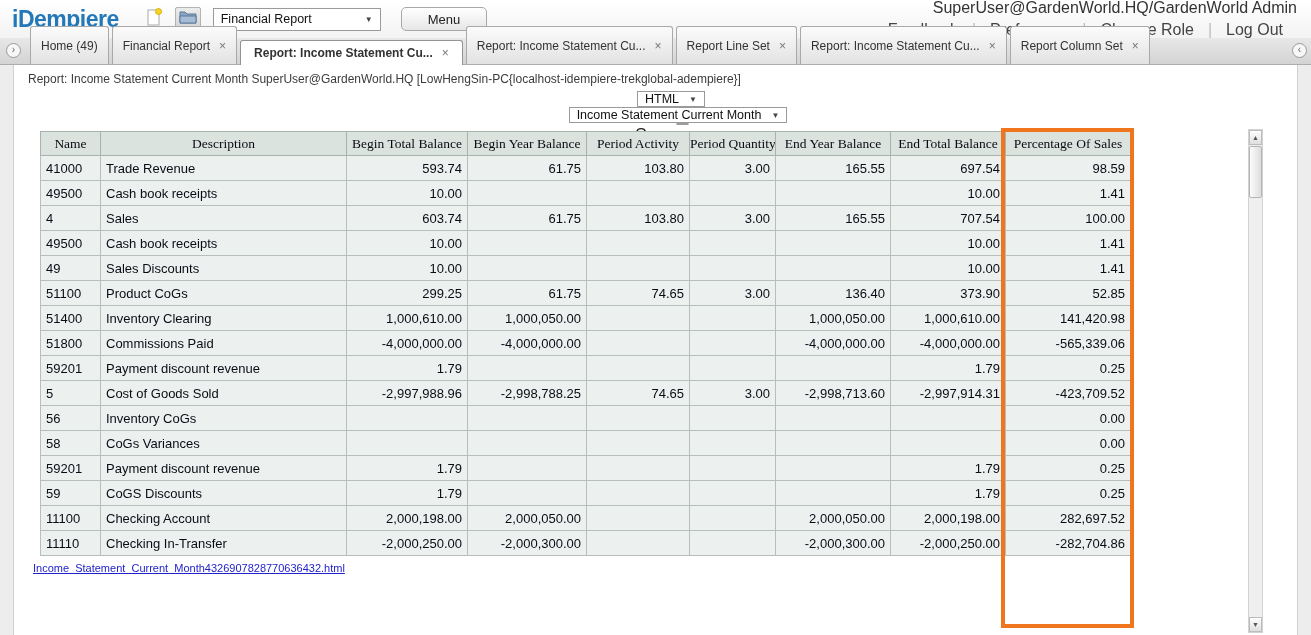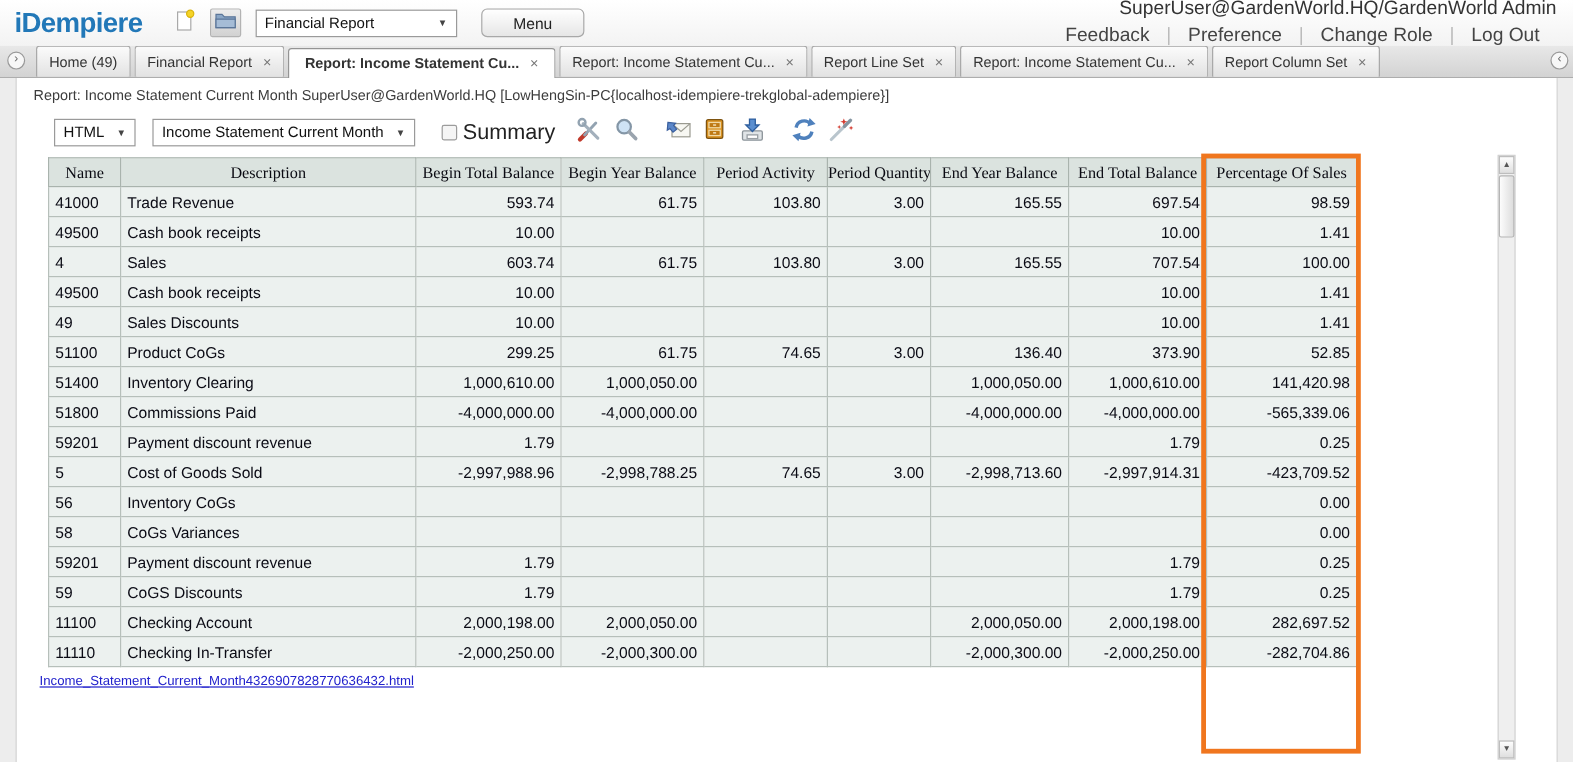--- a/index.html
+++ b/index.html
@@ -26,38 +26,38 @@
   .link-row .sep { color:#bbb; }
 
   
   .tabbar { height:27px; background:linear-gradient(#e8e8e8,#d3d3d3); border-bottom:1px solid #adadad;
     position:relative; padding-left:30px; padding-right:20px; }
   .circle-btn { width:15px; height:15px; border-radius:50%; border:1px solid #999; background:#f7f7f7;
     color:#666; font-size:10px; line-height:12px; text-align:center; position:absolute; top:5px; }
   .west-toggle { left:6px; }
   .east-toggle { right:4px; }
   .tab-strip { display:flex; align-items:flex-end; gap:3px; height:100%; }
-  .tab { height:26px; padding:0 10px; display:flex; align-items:center; gap:9px; font-size:12px; color:#333;
+  .tab { height:38px; padding:0 10px; display:flex; align-items:center; gap:9px; font-size:12px; color:#333;
     background:linear-gradient(#fbfbfb,#e2e2e2); border:1px solid #a9a9a9; border-bottom:none;
     border-radius:3px 3px 0 0; white-space:nowrap; }
   .tab.active { height:25px; background:#fff; font-weight:bold; margin-bottom:-1px; z-index:2;
     border-color:#949494; padding:0 13px; }
   .tab .close { color:#777; font-size:12px; font-weight:normal; }
 
   
   .content-row { display:flex; height:570px; }
   .side-strip { width:14px; background:#ededed; }
   .west-strip { border-right:1px solid #cfcfcf; }
   .east-strip { border-left:1px solid #cfcfcf; }
   .main { flex:1; position:relative; background:#fff; }
 
   .report-title { height:26px; line-height:28px; padding-left:14px; font-size:12px; color:#3c3c3c;
     white-space:nowrap; overflow:hidden; }
 
-  .toolbar { height:38px; display:flex; align-items:center; padding-left:31px; }
+  .toolbar { height:38px; display:flex; align-items:center; padding-left:31px;flex-direction:column; }
   .fmt-combo { min-width:56px; }
   .rep-combo { margin-left:14px; min-width:218px; }
   .chk { width:13px; height:13px; border:1px solid #9c9c9c; background:#f5f5f5; margin-left:22px; border-radius:2px; }
   .summary-label { font-size:18px; color:#222; margin-left:5px; }
   .tool-icons { display:flex; align-items:center; gap:7px; margin-left:16px; }
   .ticon { width:24px; height:24px; display:flex; align-items:center; justify-content:center; }
   .ticon.gap { margin-left:12px; }
 
   
   .table-wrap { position:relative; margin:2px 0 0 26px; width:1090px; }

